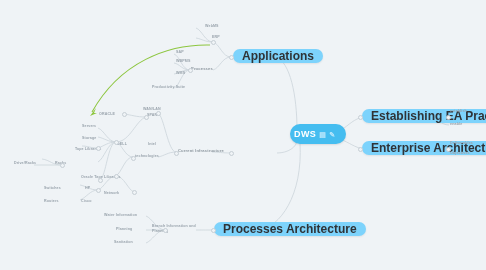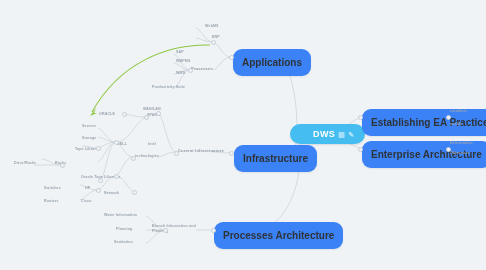--- a/index.html
+++ b/index.html
@@ -10,36 +10,36 @@
     position:relative;
   }
   #canvas{position:absolute;inset:0;width:486px;height:270px;}
   svg.links{position:absolute;left:0;top:0;width:486px;height:270px;}
   .node{position:absolute;white-space:nowrap;}
 
   
   .root{
     background:#45bdf0;color:#ffffff;
     border-radius:11px;
-    padding:5px 11px 5px 23px;
+    padding:5px 11px 5px 4px;
     font-size:9px;font-weight:bold;letter-spacing:.4px;
     display:flex;align-items:center;gap:3px;
     box-shadow:0 1px 2px rgba(0,0,0,.10);
   }
   .root .mini{
     display:inline-block;opacity:.72;font-size:7px;line-height:1;
     color:#e8f7ff;
   }
 
   
   .pill{
-    background:#3b82f6;color:#2f3337;
+    background:#7dd3fc;color:#2f3337;
     border-radius:9px;
-    padding:8px 9px;
-    font-size:10px;font-weight:bold;
+    padding:0 9px;
+    font-size:12px;font-weight:bold;
     box-shadow:0 1px 2px rgba(0,0,0,.07);
     text-align:center;
   }
 
   
   .leaf{
     color:#9aa4ad;
     font-size:3.6px;
     font-weight:bold;
     letter-spacing:.15px;
@@ -126,21 +126,20 @@
   </svg>
 
   <div class="node root" style="left:290px;top:124px;">
     <span>DWS</span>
     <span class="mini">▤</span>
     <span class="mini">✎</span>
   </div>
 
   <div class="node pill" style="left:233px;top:49px;">Applications</div>
 
-  <div class="node pill" style="left:234px;top:145px;">Infrastructure</div>
 
   <div class="node pill" style="left:214px;top:222px;">Processes Architecture</div>
 
   <div class="node pill" style="left:362px;top:109px;">Establishing EA Practice</div>
 
   <div class="node pill" style="left:362px;top:141px;">Enterprise Architecture</div>
 
   <div class="node leaf" style="left:450px;top:109px;">establish</div>
   <div class="node leaf" style="left:450px;top:122px;">enable</div>
   <div class="node leaf" style="left:450px;top:141px;">Deliverables</div>

